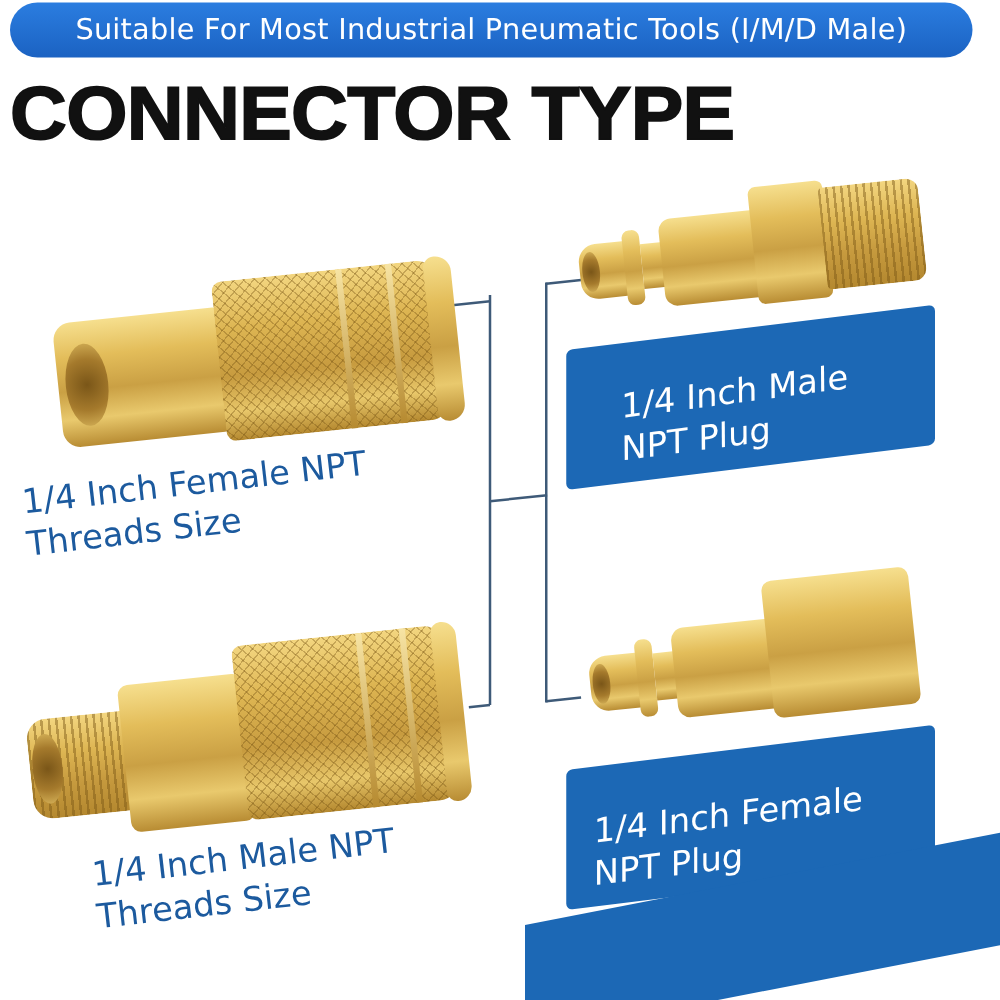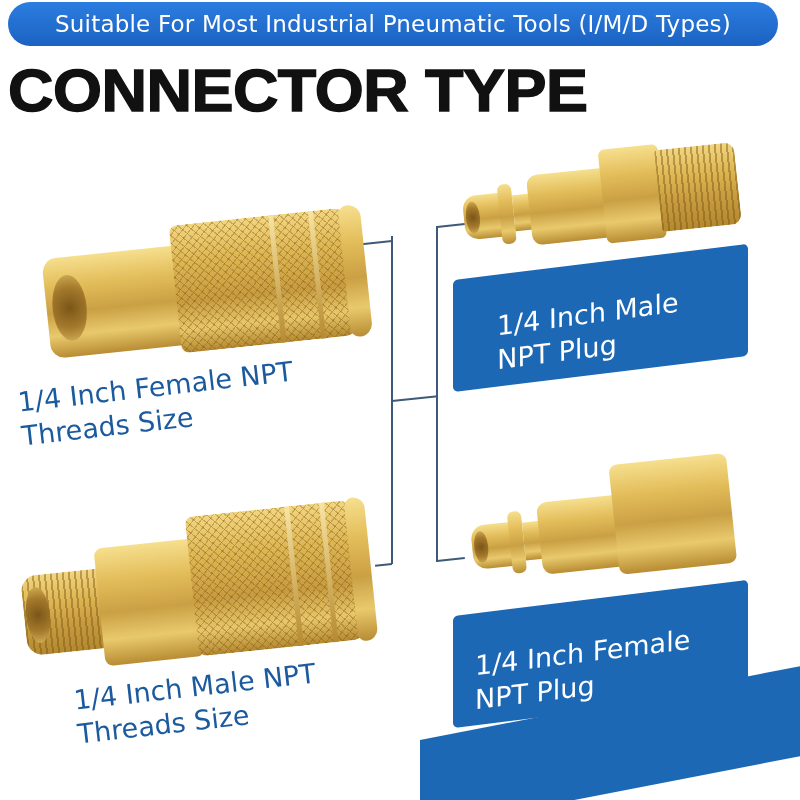--- a/index.html
+++ b/index.html
@@ -54,21 +54,21 @@
         repeating-linear-gradient(90deg, rgba(120,85,20,0.45) 0 2px, transparent 2px 6px),
         linear-gradient(180deg, #f3d680 0%, #ddb552 35%, #c79b3f 65%, #b4882f 100%);
     }
     .hole { border-radius: 50%; background: radial-gradient(circle, #7a5618 0%, #a57a2c 55%, #d7b45a 100%); }
     .groove { position: absolute; top: 0; bottom: 0; width: 5px; background: linear-gradient(180deg,#f7e4a4,#b68a30); }
   </style>
 </head>
 <body>
 
 <div class="banner">
-  <span>Suitable For Most Industrial Pneumatic Tools (I/M/D Types)</span>
+  <span>Suitable For Most Industrial Pneumatic Tools (I/M/D Male)</span>
 </div>
 
 <div class="title">CONNECTOR TYPE</div>
 
 <div>
 
   <div class="line" style="left:391px; top:236px; width:2px; height:328px;"></div>
 
   <div class="line" style="left:352px; top:240px; width:40px; height:2px; transform:rotate(-6deg); transform-origin:right center;"></div>
 

